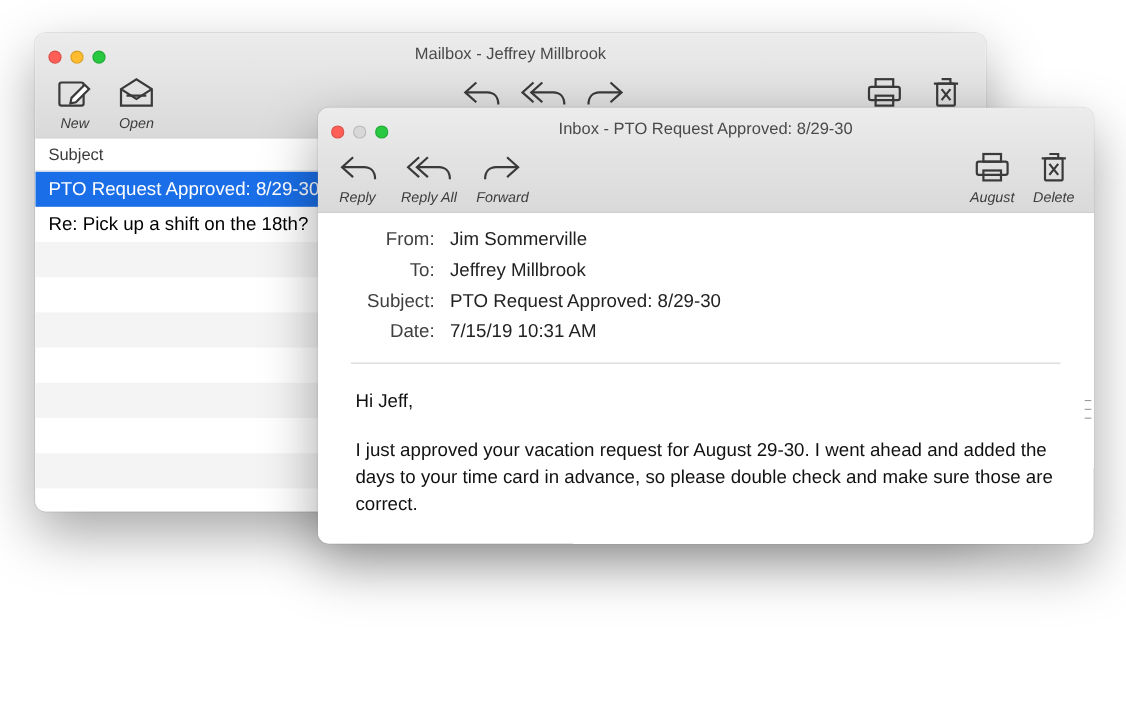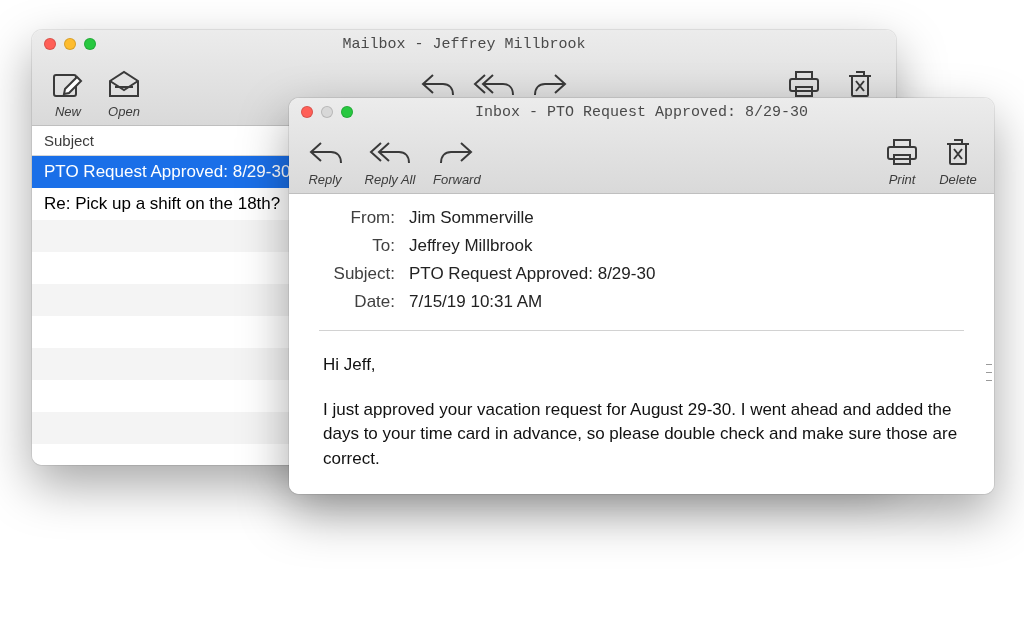--- a/index.html
+++ b/index.html
@@ -23,23 +23,22 @@
   }
 
   .titlebar {
     background: linear-gradient(#ececec, #d9d9d9);
     border-bottom: 1px solid #bfbfbf;
     flex: 0 0 auto;
   }
   .titlebar-row1 {
     height: 28px;
     display: flex;
-    align-items: center;
+    align-items: flex-end;
     position: relative;
-    font-family: Liberation Mono, monospace;
   }
   .traffic {
     display: flex;
     gap: 8px;
     padding-left: 12px;
   }
   .dot { width: 12px; height: 12px; border-radius: 50%; box-shadow: inset 0 0 0 1px rgba(0,0,0,0.15);}
   .dot.red { background: #ff5f57; }
   .dot.yellow { background: #febc2e; }
   .dot.green { background: #28c840; }
@@ -253,21 +252,21 @@
       </div>
       <div class="spacer"></div>
       <div class="tb-btn">
         <span class="icon">
           <svg width="36" height="30" viewBox="0 0 36 30" fill="none" stroke="#3a3a3a" stroke-width="2">
             <rect x="10" y="3" width="16" height="7"></rect>
             <rect x="4" y="10" width="28" height="12" rx="2"></rect>
             <rect x="10" y="18" width="16" height="9"></rect>
           </svg>
         </span>
-        <span class="lbl">Print</span>
+        <span class="lbl">August</span>
       </div>
       <div class="tb-btn">
         <span class="icon">
           <svg width="30" height="30" viewBox="0 0 30 30" fill="none" stroke="#3a3a3a" stroke-width="2">
             <rect x="7" y="7" width="16" height="20" rx="1"></rect>
             <path d="M4 7 H26"></path>
             <path d="M11 3 H19 V7"></path>
             <path d="M11 12 L19 22 M19 12 L11 22"></path>
           </svg>
         </span>

